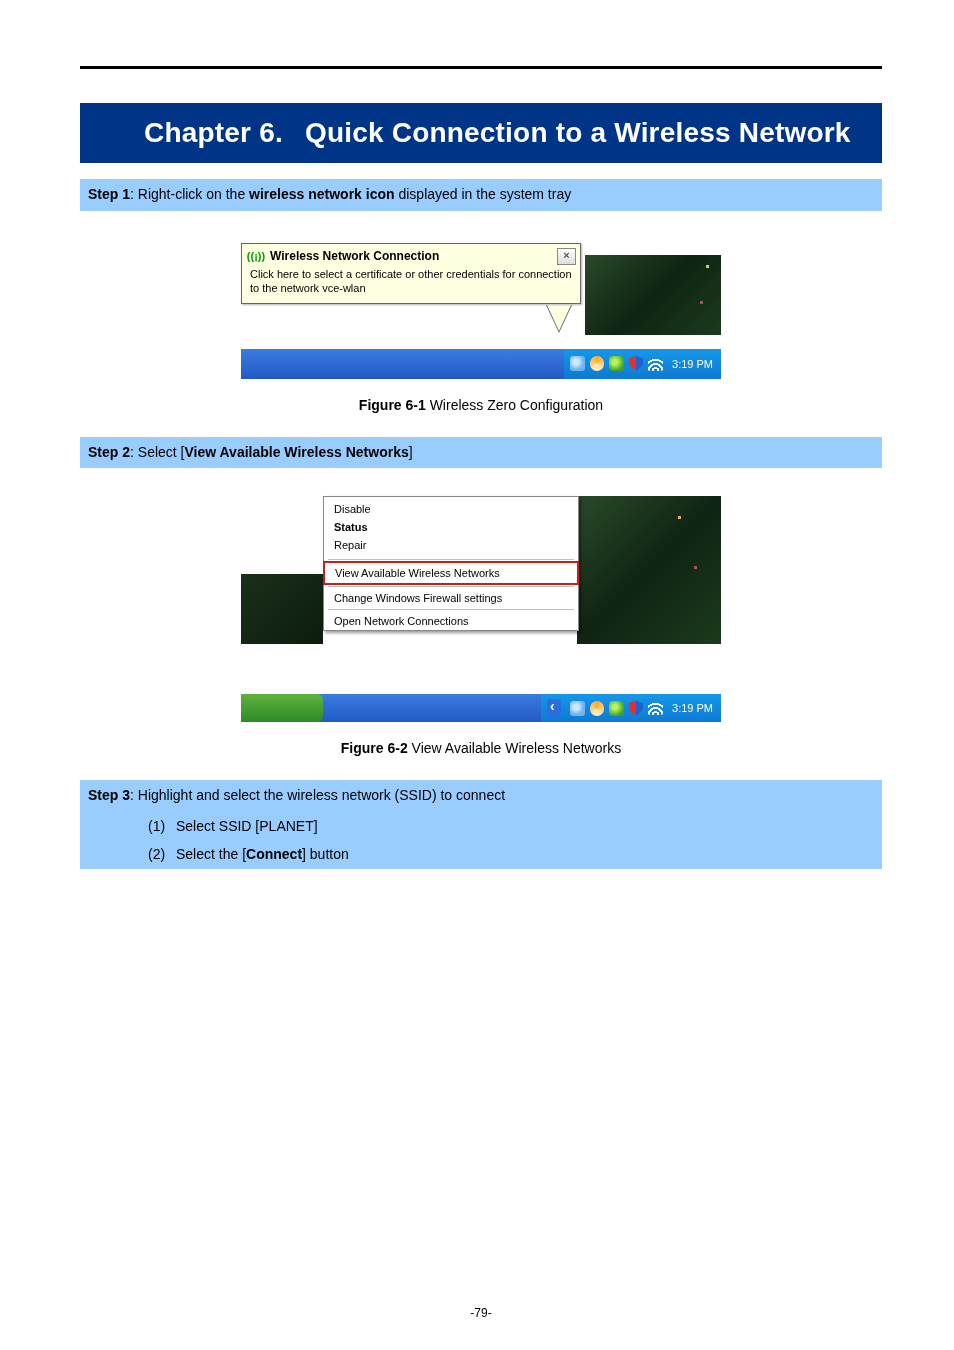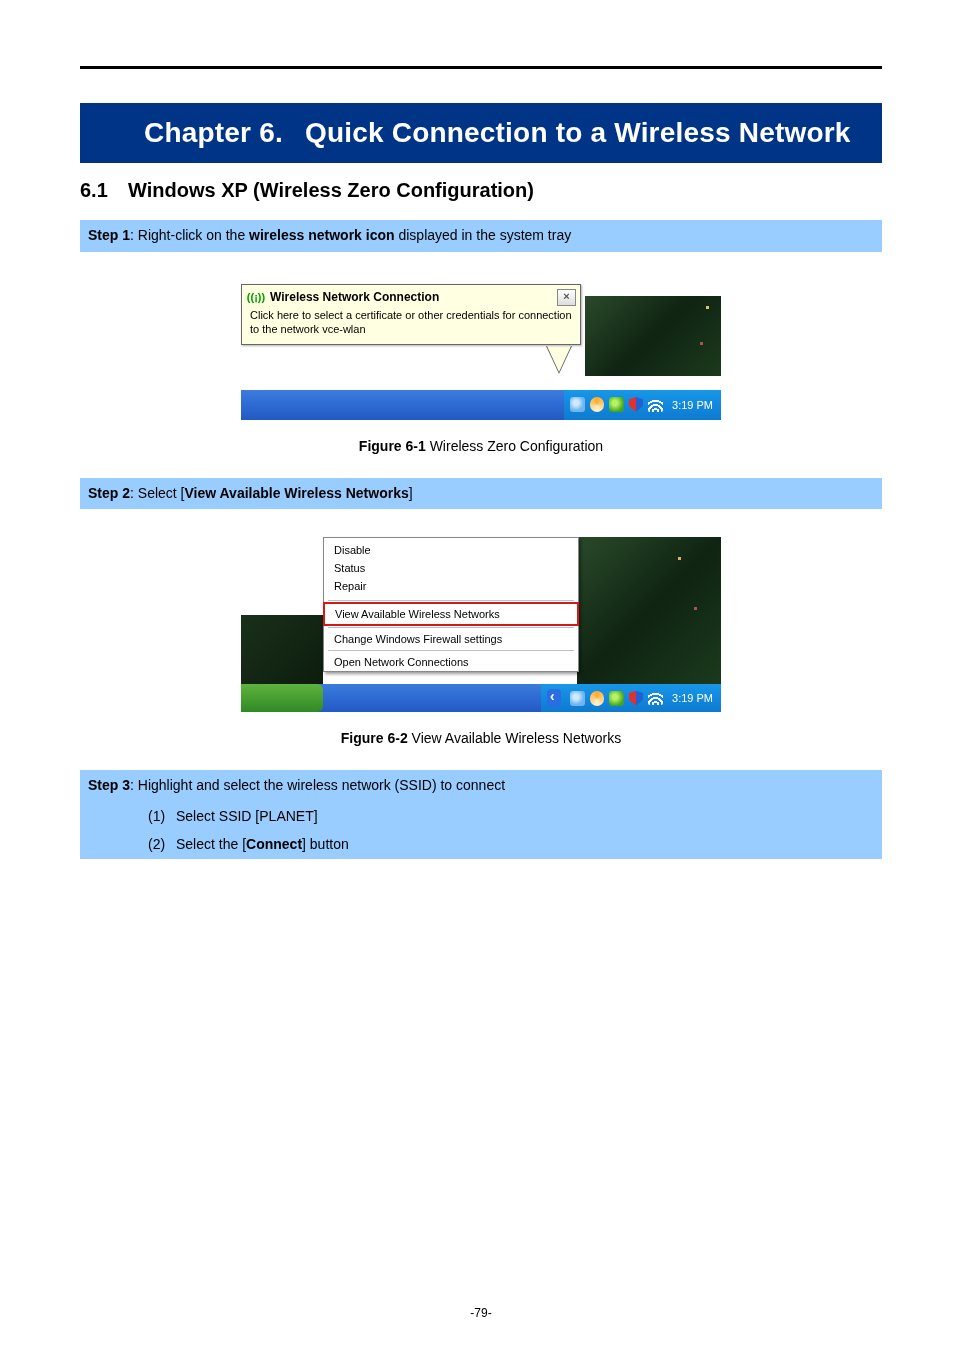--- a/index.html
+++ b/index.html
@@ -194,21 +194,21 @@
     white-space: nowrap;
   }
   .task-button-blank {
     width: 344px;
     height: 100%;
   }
 
   
   .shot2 {
     width: 480px;
-    height: 175px;
+    height: 226px;
   }
   .shot2 .taskbar { height: 28px; }
   .shot2-menu {
     position: absolute;
     left: 82px;
     top: 0;
     width: 254px;
     background: #fff;
     box-shadow: 2px 2px 3px rgba(0,0,0,.4);
     border: 1px solid #888;
@@ -276,23 +276,20 @@
 <body>
 
 <div class="page">
 
   <div class="top-rule"></div>
 
   <div class="chapter-banner">
     <span>Chapter 6.</span><span class="gap"></span><span>Quick Connection to a Wireless Network</span>
   </div>
 
-  <div class="section-heading">
-    <span class="num">6.1</span><span>Windows XP (Wireless Zero Configuration)</span>
-  </div>
 
   <div class="step-bar">
     <b>Step 1</b><span>: Right-click on the </span><b>wireless network icon</b><span> displayed in the system tray</span>
   </div>
 
   <div class="figure-wrap">
     <div class="shot shot1">
       <div class="desktop-strip">
         <span class="dot1"></span>
           <span class="dot2"></span>
@@ -331,21 +328,21 @@
   <div class="figure-wrap">
     <div class="shot shot2">
       <div class="shot2-left"></div>
       <div class="shot2-right">
         <span class="rdot1"></span>
           <span class="rdot2"></span>
       </div>
       <div class="shot2-menu">
         <div class="menu-group">
           <div class="menu-item">Disable</div>
-          <div class="menu-item" style="font-weight:normal;">Status</div>
+          <div class="menu-item" style="font-weight:bold;">Status</div>
           <div class="menu-item">Repair</div>
         </div>
         <div class="menu-sep"></div>
         <div class="menu-item hl">View Available Wireless Networks</div>
         <div class="menu-sep"></div>
         <div class="menu-item">Change Windows Firewall settings</div>
         <div class="menu-sep"></div>
         <div class="menu-item">Open Network Connections</div>
       </div>
       <div class="taskbar">

